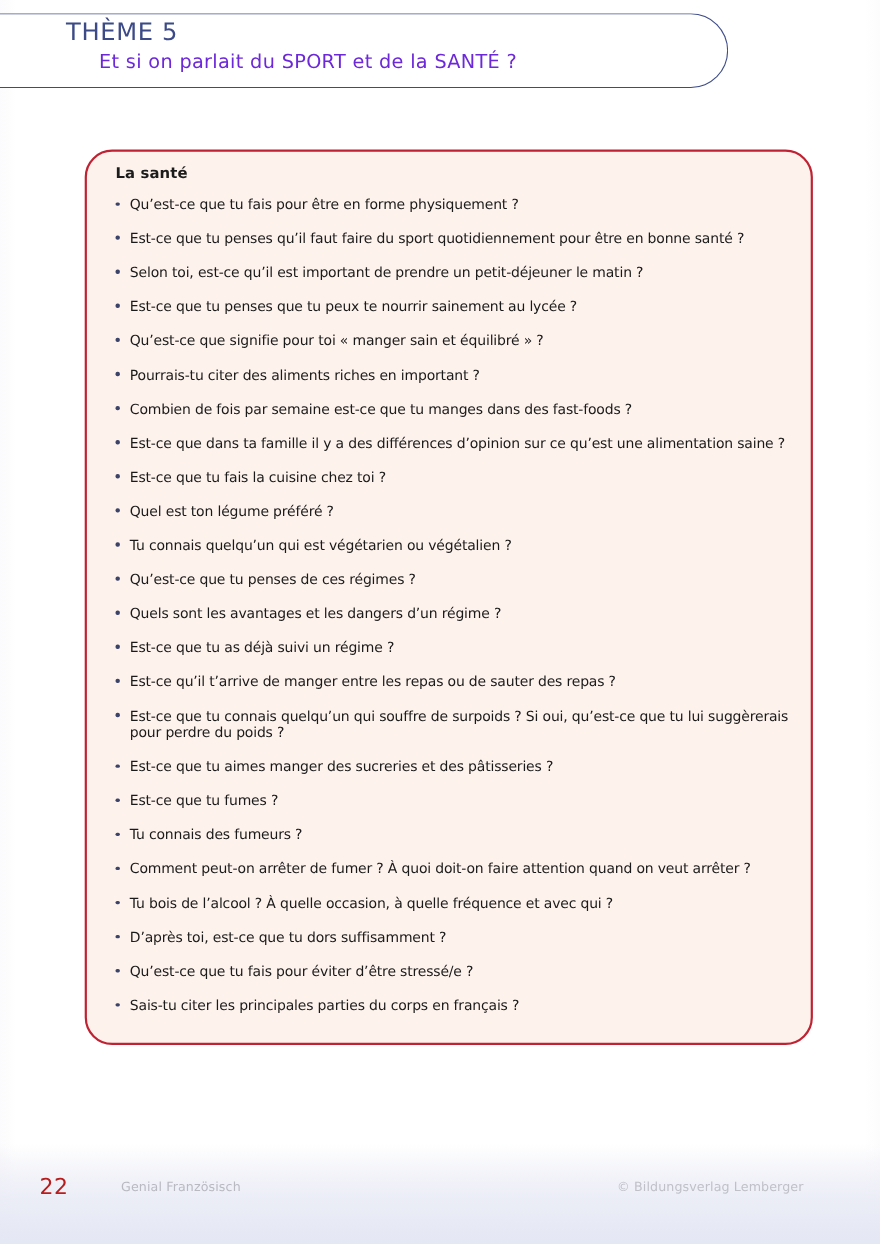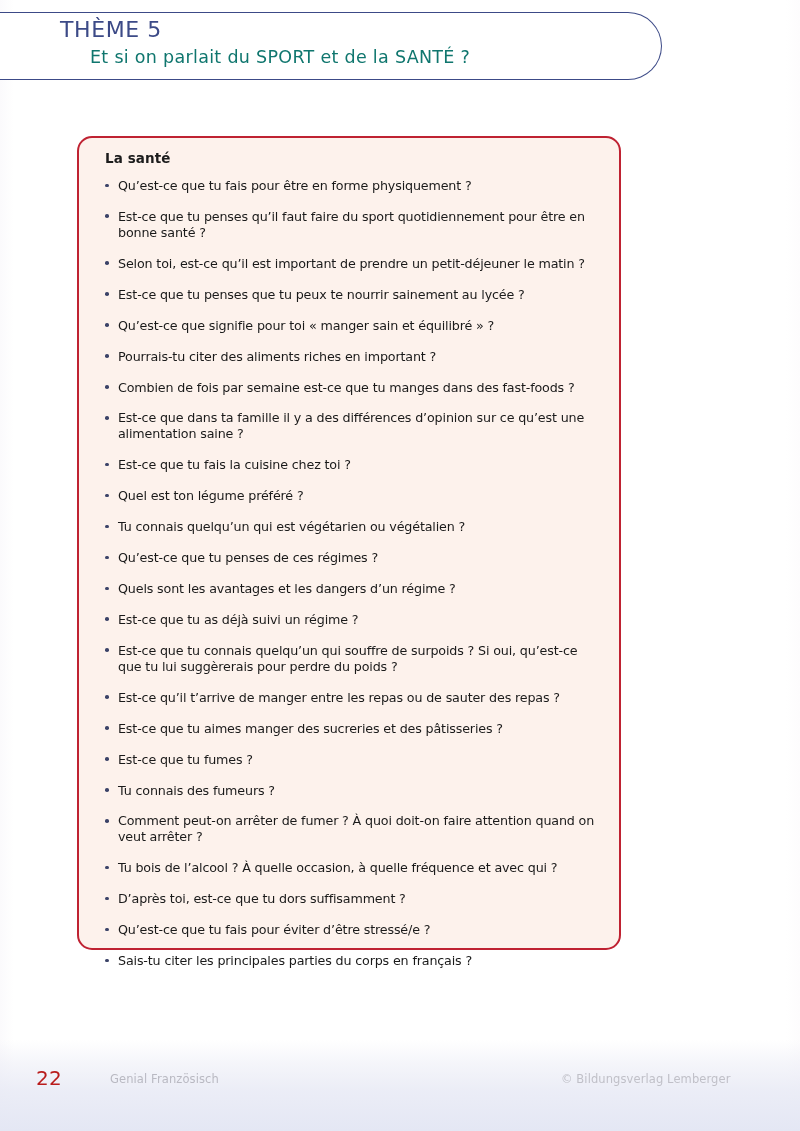--- a/index.html
+++ b/index.html
@@ -55,34 +55,34 @@
     color: #3c4a87;
     white-space: nowrap;
   }
   .theme-subtitle {
     position: absolute;
     left: 30px;
     top: 34px;
     font-family: "DejaVu Sans", sans-serif;
     font-size: 17.5px;
     letter-spacing: 0.3px;
-    color: #0f766e;
+    color: #6d28d9;
     white-space: nowrap;
   }
 
   
   .content-box {
     position: absolute;
     left: 77px;
     top: 136px;
-    width: 544px;
+    width: 662px;
     height: 814px;
     box-sizing: border-box;
     border: 2px solid #bf2232;
-    border-radius: 15px;
+    border-radius: 25px;
     background: #fdf2ec;
   }
   .box-title {
     position: absolute;
     left: 26px;
     top: 12px;
     font-family: "DejaVu Sans", sans-serif;
     font-weight: bold;
     font-size: 13.5px;
     color: #1c1c1c;
@@ -183,22 +183,22 @@
       <li class="question-item">Qu’est-ce que signifie pour toi « manger sain et équilibré » ?</li>
       <li class="question-item">Pourrais-tu citer des aliments riches en important ?</li>
       <li class="question-item">Combien de fois par semaine est-ce que tu manges dans des fast-foods ?</li>
       <li class="question-item">Est-ce que dans ta famille il y a des différences d’opinion sur ce qu’est une alimentation saine ?</li>
       <li class="question-item">Est-ce que tu fais la cuisine chez toi ?</li>
       <li class="question-item">Quel est ton légume préféré ?</li>
       <li class="question-item">Tu connais quelqu’un qui est végétarien ou végétalien ?</li>
       <li class="question-item">Qu’est-ce que tu penses de ces régimes ?</li>
       <li class="question-item">Quels sont les avantages et les dangers d’un régime ?</li>
       <li class="question-item">Est-ce que tu as déjà suivi un régime ?</li>
+      <li class="question-item">Est-ce qu’il t’arrive de manger entre les repas ou de sauter des repas ?</li>
       <li class="question-item">Est-ce que tu connais quelqu’un qui souffre de surpoids ? Si oui, qu’est-ce que tu lui suggèrerais pour perdre du poids ?</li>
-      <li class="question-item">Est-ce qu’il t’arrive de manger entre les repas ou de sauter des repas ?</li>
       <li class="question-item">Est-ce que tu aimes manger des sucreries et des pâtisseries ?</li>
       <li class="question-item">Est-ce que tu fumes ?</li>
       <li class="question-item">Tu connais des fumeurs ?</li>
       <li class="question-item">Comment peut-on arrêter de fumer ? À quoi doit-on faire attention quand on veut arrêter ?</li>
       <li class="question-item">Tu bois de l’alcool ? À quelle occasion, à quelle fréquence et avec qui ?</li>
       <li class="question-item">D’après toi, est-ce que tu dors suffisamment ?</li>
       <li class="question-item">Qu’est-ce que tu fais pour éviter d’être stressé/e ?</li>
       <li class="question-item">Sais-tu citer les principales parties du corps en français ?</li>
     </ul>
 </div>

